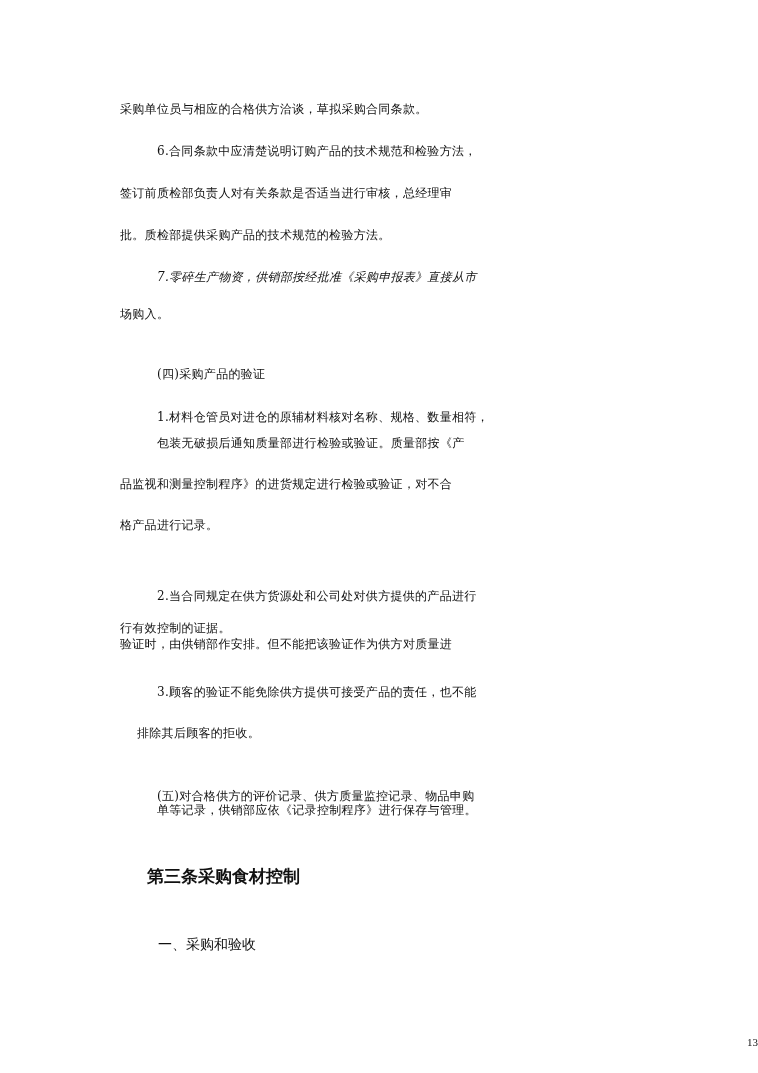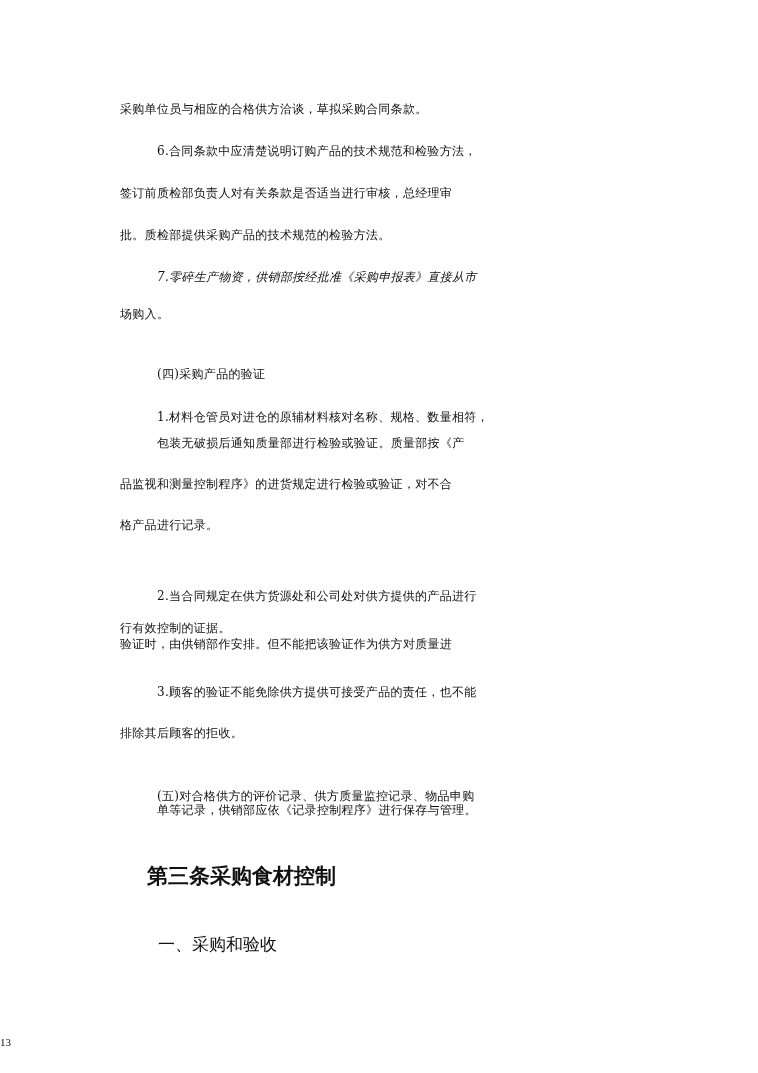--- a/index.html
+++ b/index.html
@@ -1,23 +1,23 @@
 <!DOCTYPE html>
 <html><head>
 <meta charset="utf-8">
 <style>
   html, body { margin: 0; padding: 0; background: #ffffff; }
   body { width: 758px; height: 1073px; position: relative; overflow: hidden;
          font-family: "DejaVu Serif", "Liberation Serif", serif; color: #111; }
   .line { position: absolute; left: 120px; white-space: nowrap; font-size: 12px; line-height: 24px; letter-spacing: 0.3px; }
   .ind { left: 157px; }
   .h3 { position: absolute; left: 147px; top: 862px; font-family: "DejaVu Sans", "Liberation Sans", sans-serif;
-        font-weight: bold; font-size: 21px; line-height: 28px; white-space: nowrap; }
-  .sub { position: absolute; left: 158px; top: 932px; font-size: 17px; line-height: 24px; white-space: nowrap; }
-  .pg { position: absolute; left: 0; width: 758px; top: 1036px; text-align: left; font-size: 11px;
+        font-weight: bold; font-size: 17px; line-height: 28px; white-space: nowrap; }
+  .sub { position: absolute; left: 158px; top: 932px; font-size: 14px; line-height: 24px; white-space: nowrap; }
+  .pg { position: absolute; left: 0; width: 758px; top: 1036px; text-align: right; font-size: 11px;
         font-family: "Liberation Serif", serif; }
 </style>
 </head>
 <body>
 
 <div>
   <div id="lines">
       <div class="line" style="top: 97px;">采购单位员与相应的合格供方洽谈，草拟采购合同条款。</div>
       <div class="line ind" style="top: 139px;">6.合同条款中应清楚说明订购产品的技术规范和检验方法，</div>
       <div class="line" style="top: 181px;">签订前质检部负责人对有关条款是否适当进行审核，总经理审</div>
@@ -26,20 +26,20 @@
       <div class="line" style="top: 302px;">场购入。</div>
       <div class="line ind" style="top: 362px;">(四)采购产品的验证</div>
       <div class="line ind" style="top: 405px;">1.材料仓管员对进仓的原辅材料核对名称、规格、数量相符，</div>
       <div class="line ind" style="top: 431px;">包装无破损后通知质量部进行检验或验证。质量部按《产</div>
       <div class="line" style="top: 472px;">品监视和测量控制程序》的进货规定进行检验或验证，对不合</div>
       <div class="line" style="top: 513px;">格产品进行记录。</div>
       <div class="line ind" style="top: 584px;">2.当合同规定在供方货源处和公司处对供方提供的产品进行</div>
       <div class="line" style="top: 597px; margin-top: 35px;">验证时，由供销部作安排。但不能把该验证作为供方对质量进</div>
       <div class="line" style="top: 616px;">行有效控制的证据。</div>
       <div class="line ind" style="top: 680px;">3.顾客的验证不能免除供方提供可接受产品的责任，也不能</div>
-      <div class="line" style="top: 721px;">排除其后顾客的拒收。</div>
+      <div class="line" style="top: 721px; margin-left: 17px;">排除其后顾客的拒收。</div>
       <div class="line ind" style="top: 784px;">(五)对合格供方的评价记录、供方质量监控记录、物品申购</div>
       <div class="line ind" style="top: 798px;">单等记录，供销部应依《记录控制程序》进行保存与管理。</div>
     </div>
   <div class="h3">第三条采购食材控制</div>
   <div class="sub">一、采购和验收</div>
   <div class="pg">13</div>
 </div>
 
 </body></html>

